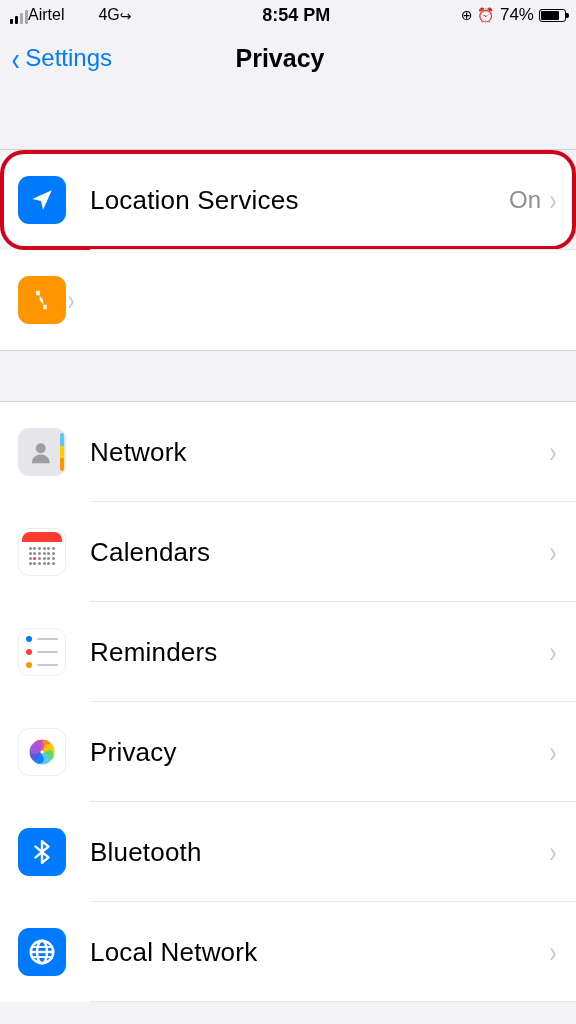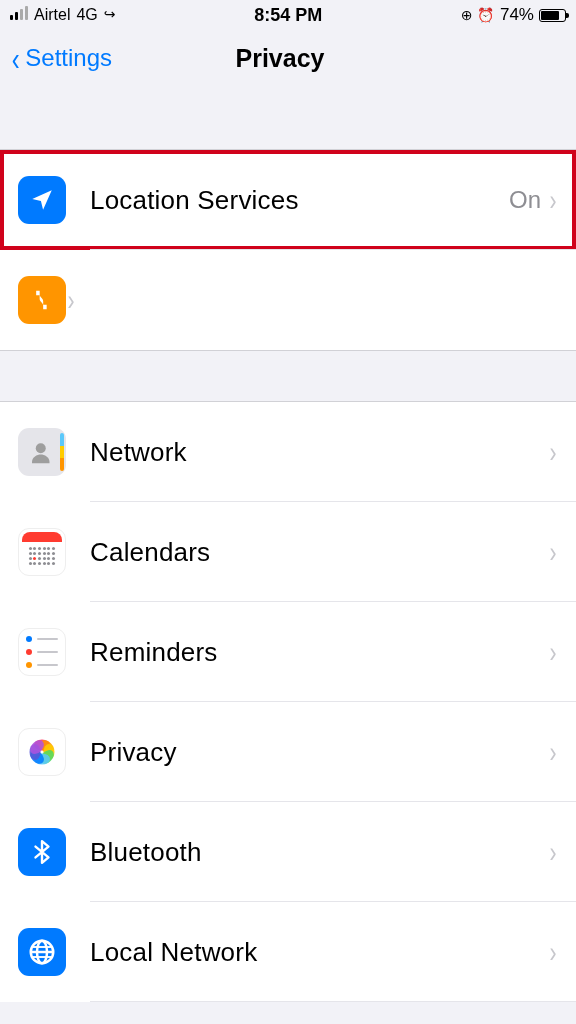--- a/index.html
+++ b/index.html
@@ -16,30 +16,30 @@
       height: 28px;
       display: flex;
       align-items: center;
       justify-content: space-between;
       padding: 2px 10px 0 10px;
       font-size: 17px;
       font-weight: 500;
       background: #f2f2f7;
       color: #000;
     }
-    .status-left { display: flex; align-items: flex-start; gap: 6px; }
+    .status-left { display: flex; align-items: flex-end; }
     .status-right { display: flex; align-items: center; gap: 5px; }
     .signal-bars { display: flex; align-items: flex-end; gap: 2px; }
     .signal-bars span { width: 3px; background: #000; display: block; border-radius: 1px;}
     .signal-bars span:nth-child(1){ height:5px;}
     .signal-bars span:nth-child(2){ height:8px;}
     .signal-bars span:nth-child(3){ height:11px; background:#aaa;}
     .signal-bars span:nth-child(4){ height:14px; background:#aaa;}
     .carrier { font-size:16px; }
-    .net { font-size:16px; }
+    .net { font-size:16px;margin-left:34px; }
     .time { font-weight:600; font-size:18px; }
     .battery { width:27px; height:13px; border:1.5px solid #000; border-radius:3px; position:relative; }
     .battery::after { content:''; position:absolute; right:-4px; top:3px; width:2.5px; height:5px; background:#000; border-radius:0 2px 2px 0;}
     .battery-fill { position:absolute; left:1px; top:1px; bottom:1px; width:74%; background:#000; border-radius:1px;}
     .batt-pct { font-size:17px; }
     .orient-icon, .alarm-icon { font-size:14px; }
     
     .nav-header {
       height: 60px;
       display: flex;
@@ -65,21 +65,21 @@
     }
     .row .icon-box {
       width:48px; height:48px; border-radius:11px;
       display:flex; align-items:center; justify-content:center;
       flex-shrink:0;
     }
     .row .label { flex:1; font-size:26px; color:#000; margin-left:24px; letter-spacing:0.2px;}
     .row .value { font-size:24px; color:#8e8e93; margin-right:7px;}
     .row .chev { color:#c7c7cc; font-size:30px; font-weight:300; transform:scaleX(0.7);}
     .row-sep { position:absolute; left:90px; right:0; bottom:0; height:1px; background:#e5e5ea;}
-    .highlight { box-shadow: inset 0 0 0 4px #d0021b; }
+    .highlight { box-shadow: inset 0 0 0 4px #d0021b; border-radius: 24px; }
     
     .ic-location { background:#007aff; }
     .ic-tracking { background:#ff9500; }
     .ic-contacts { background:#e5e5ea; position:relative;}
     .ic-calendars { background:#fff; border:1px solid #eee; }
     .ic-reminders { background:#fff; border:1px solid #eee; }
     .ic-photos { background:#fff; border:1px solid #eee; }
     .ic-bluetooth { background:#007aff; }
     .ic-localnet { background:#007aff; }
     svg { display:block; }

